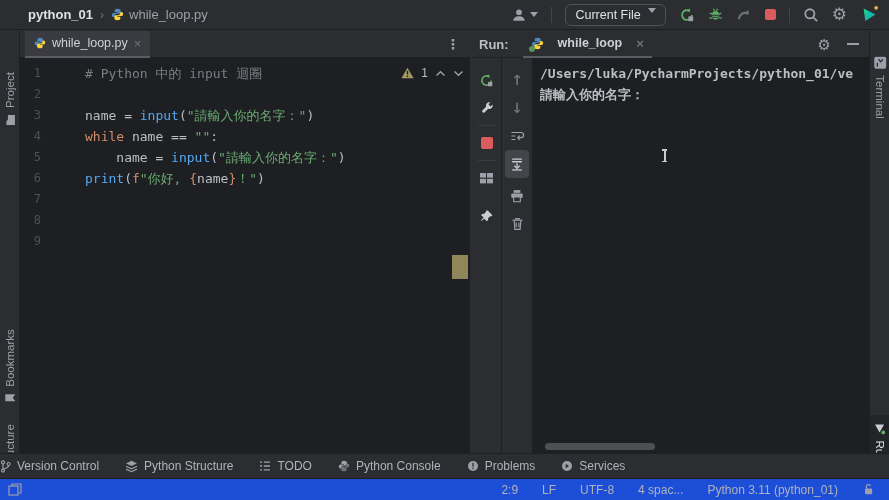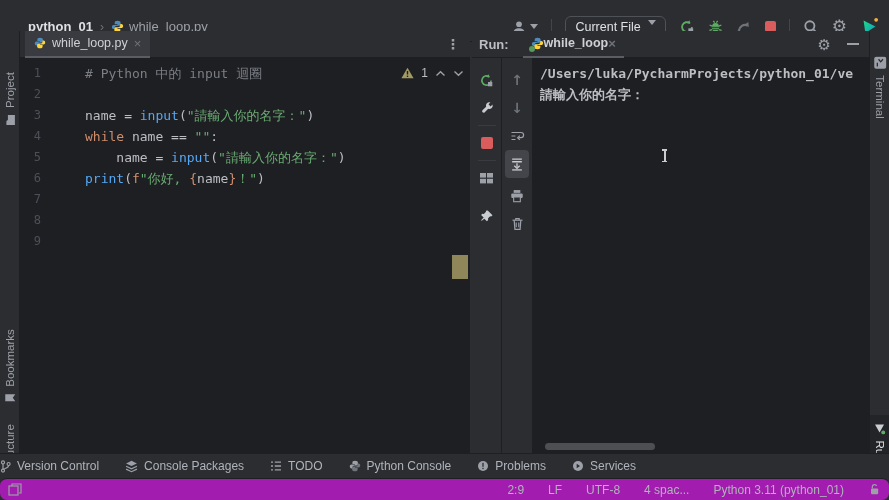--- a/index.html
+++ b/index.html
@@ -3,21 +3,21 @@
 <meta charset="utf-8">
 <style>
   * { margin:0; padding:0; box-sizing:border-box; }
   html,body { width:889px; height:500px; overflow:hidden; background:#2B2D30;
     font-family:"Liberation Sans","DejaVu Sans",sans-serif; color:#DFE1E5; }
   .app { position:absolute; left:0; top:0; width:889px; height:500px; }
 
   
   .titlebar { position:absolute; left:0; top:0; width:889px; height:30px;
     background:#2B2D30; border-bottom:1px solid #1E1F22; display:flex; align-items:center;
-    padding:0 10px 0 28px;margin-top:12px; }
+    padding:0 10px 0 28px; }
   .crumb-project { font-weight:bold; font-size:13px; color:#DFE1E5; }
   .crumb-sep { color:#6F737A; margin:0 7px; font-size:12px; }
   .crumb-file { font-size:13px; color:#9DA0A8; margin-left:5px; }
   .tb-right { margin-left:auto; display:flex; align-items:center; gap:13px; }
   .vsep { width:1px; height:16px; background:#43454A; }
   .runcfg { display:flex; align-items:flex-start; gap:7px; border:1px solid #4E5157;
     border-radius:6px; padding:3px 9px; font-size:12.5px; color:#DFE1E5; }
   .chev-down { width:0; height:0; border-left:4px solid transparent; border-right:4px solid transparent;
     border-top:5px solid #9DA0A8; display:inline-block; }
   .stop-sq { width:11px; height:11px; background:#DB5C5C; border-radius:2px; }
@@ -56,21 +56,21 @@
   .tk-brace { color:#CF8E6D; }
   .tk-plain { color:#BCBEC4; }
   .inspect-widget { position:absolute; top:8px; right:6px; display:flex; align-items:center; gap:7px;
     font-size:12px; color:#BCBEC4; font-family:"Liberation Sans",sans-serif; }
   .scroll-marker { position:absolute; right:2px; top:197px; width:16px; height:24px; background:#8F8759; }
 
   
   .run-col { position:absolute; left:472px; top:31px; width:397px; height:422px; background:#2B2D30;font-weight:bold; }
   .run-header { height:27px; display:flex; align-items:center; border-bottom:1px solid #1E1F22; }
   .run-label { font-size:13px; color:#BCBEC4; margin-left:7px; }
-  .run-tab { display:flex; align-items:center; gap:0; height:27px; padding:0 8px; margin-left:14px;
+  .run-tab { display:flex; align-items:center; gap:14px; height:27px; padding:0 8px; margin-left:14px;
     border-bottom:2px solid #5A5D63; font-size:12.5px; color:#CED0D6; }
   .run-header-right { margin-left:auto; display:flex; align-items:center; gap:16px; margin-right:10px; }
   .minus-glyph { width:12px; height:2px; background:#9DA0A8; }
   .run-body { display:flex; height:395px; }
   .run-toolbar { width:30px; flex:none; display:flex; flex-direction:column; align-items:center; padding-top:8px; }
   .run-toolbar.c1 { border-right:1px solid #1E1F22; }
   .rt-icon { height:28px; display:flex; align-items:center; justify-content:center; width:24px; }
   .rt-sep { width:18px; height:1px; background:#393B40; margin:3px 0; }
   .rt-selected { background:#43454A; border-radius:4px; }
   .gray-arrow { color:#6F737A; font-size:14px; font-family:"DejaVu Sans",sans-serif; }
@@ -80,23 +80,23 @@
   .hscroll { position:absolute; left:13px; bottom:3px; width:110px; height:7px; border-radius:4px; background:#4D4F53; }
   .ibeam { position:absolute; left:129px; top:91px; width:7px; height:13px; }
   .ibeam:before, .ibeam:after { content:""; position:absolute; left:1px; width:5px; height:1.5px; background:#C9CCD1; }
   .ibeam:before { top:0; } .ibeam:after { bottom:0; }
   .ibeam span { position:absolute; left:3px; top:0; width:1.5px; height:13px; background:#C9CCD1; display:block; }
 
   
   .tw-bar { position:absolute; left:0; top:453px; width:889px; height:25px; background:#2B2D30;
     border-top:1px solid #1E1F22; display:flex; align-items:center; gap:26px; }
   .tw-item { display:flex; align-items:center; gap:6px; font-size:12px; color:#B0B3BB; }
-  .statusbar { position:absolute; left:0; top:478px; width:889px; height:22px; background:#a21caf;
+  .statusbar { position:absolute; left:0; top:478px; width:889px; height:22px; background:#1d4ed8;
     border-top:1px solid #1E1F22; display:flex; align-items:center; font-size:12px; color:#B0B3BB;
-    padding:0 8px 0 8px;border-radius:7px; }
+    padding:0 14px 0 8px; }
   .sb-right { margin-left:auto; display:flex; align-items:center; gap:24px; }
   svg { display:block; }
 </style>
 </head>
 <body>
 
 <div class="app">
 
   <div class="titlebar">
     <span class="crumb-project">python_01</span>
@@ -421,21 +421,21 @@
         </span>
       <span>Version Control</span>
     </span>
     <span class="tw-item">
       <span>
           <svg width="13" height="13" viewBox="0 0 12 12">
             <path d="M6 .8l5 2.4L6 5.6 1 3.2z" fill="#9DA0A8"></path>
             <path d="M1 5.8l5 2.4 5-2.4M1 8.4l5 2.4 5-2.4" fill="none" stroke="#9DA0A8" stroke-width="1.1"></path>
           </svg>
         </span>
-      <span>Console Packages</span>
+      <span>Python Structure</span>
     </span>
     <span class="tw-item">
       <span>
           <svg width="12" height="12" viewBox="0 0 12 12">
             <path d="M1 2.2h2M1 6h2M1 9.8h2M4.8 2.2H11M4.8 6H11M4.8 9.8H11" stroke="#9DA0A8" stroke-width="1.3"></path>
           </svg>
         </span>
       <span>TODO</span>
     </span>
     <span class="tw-item">

